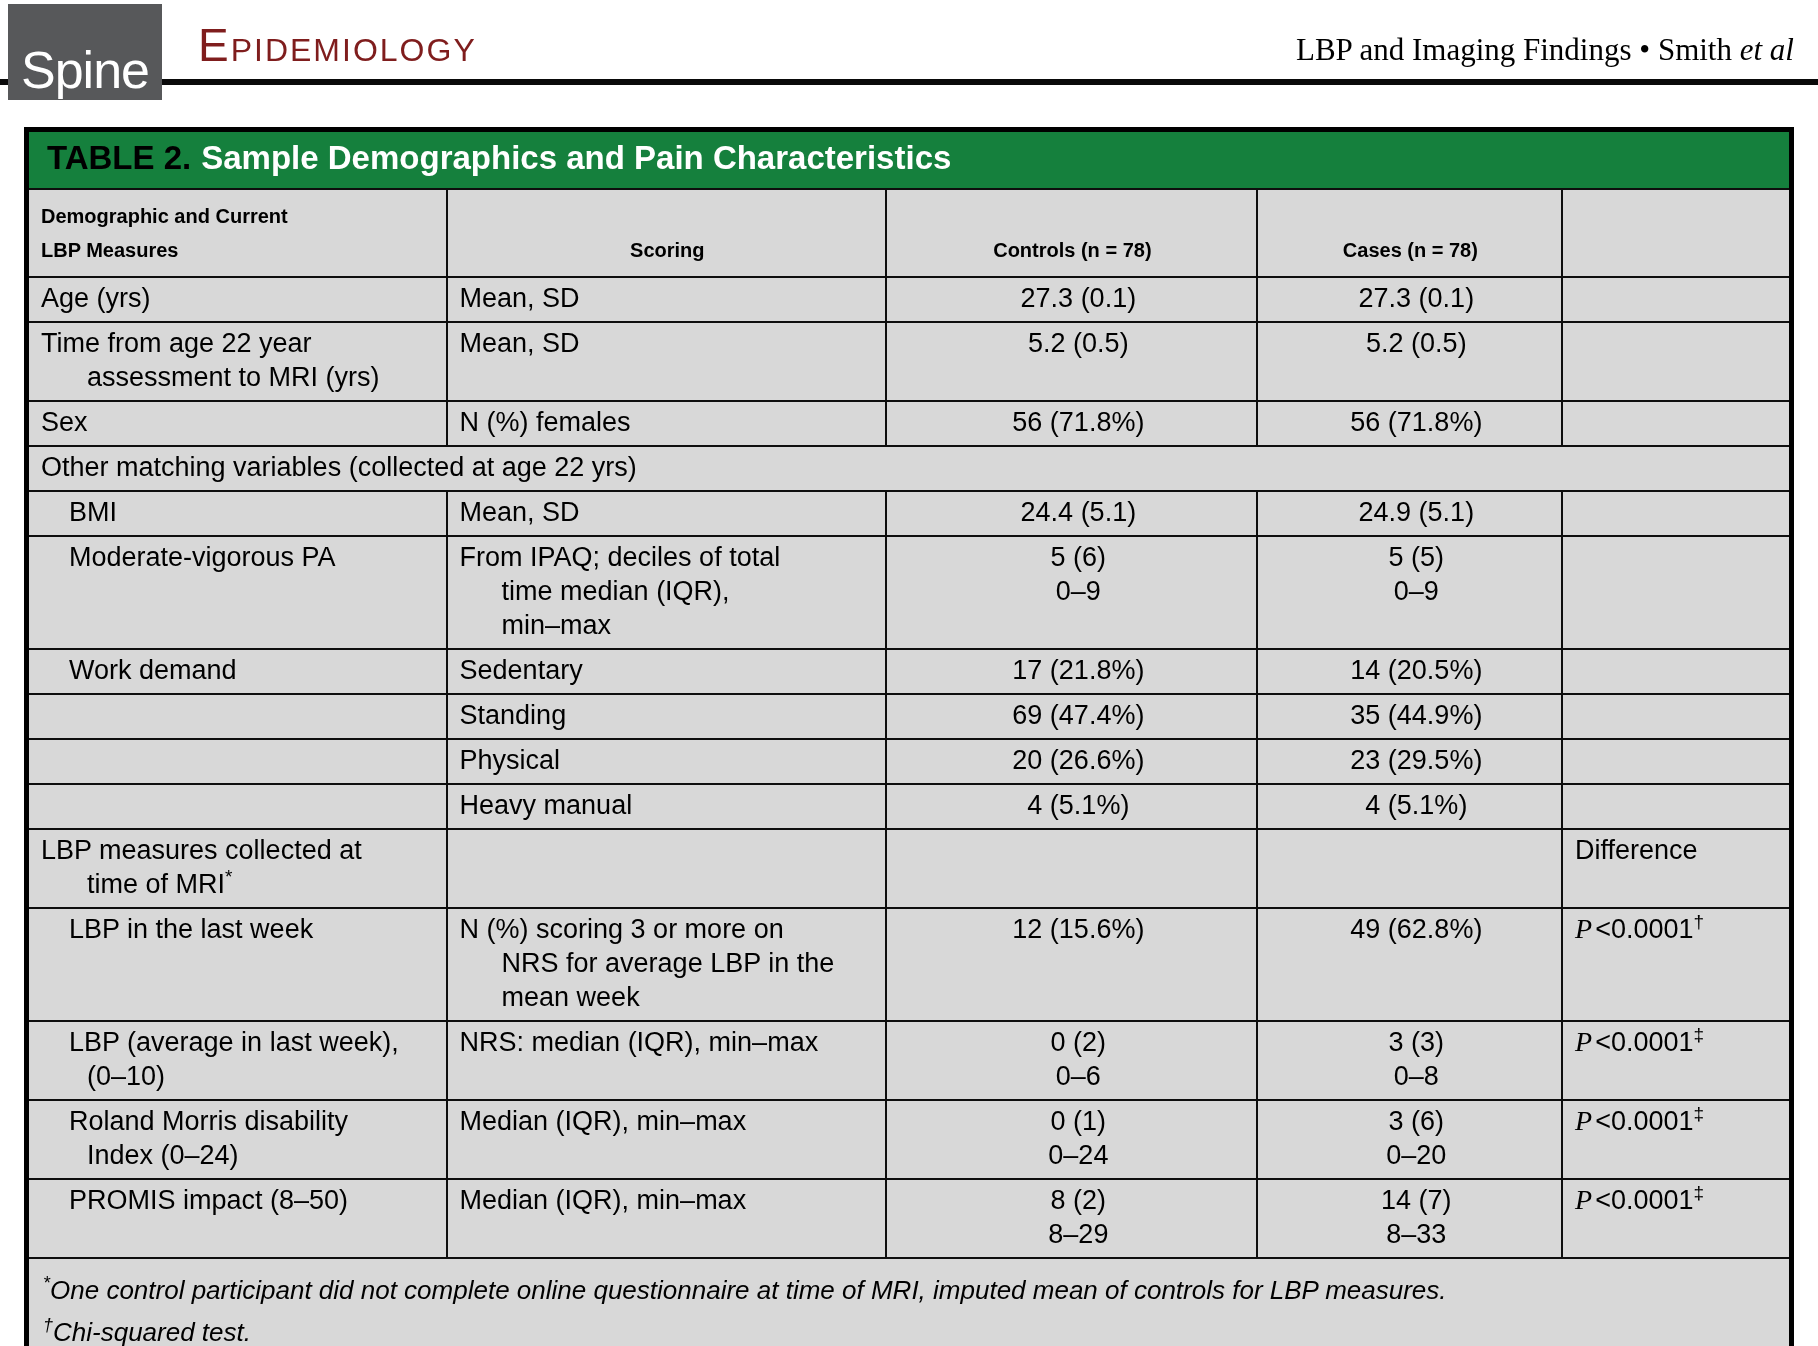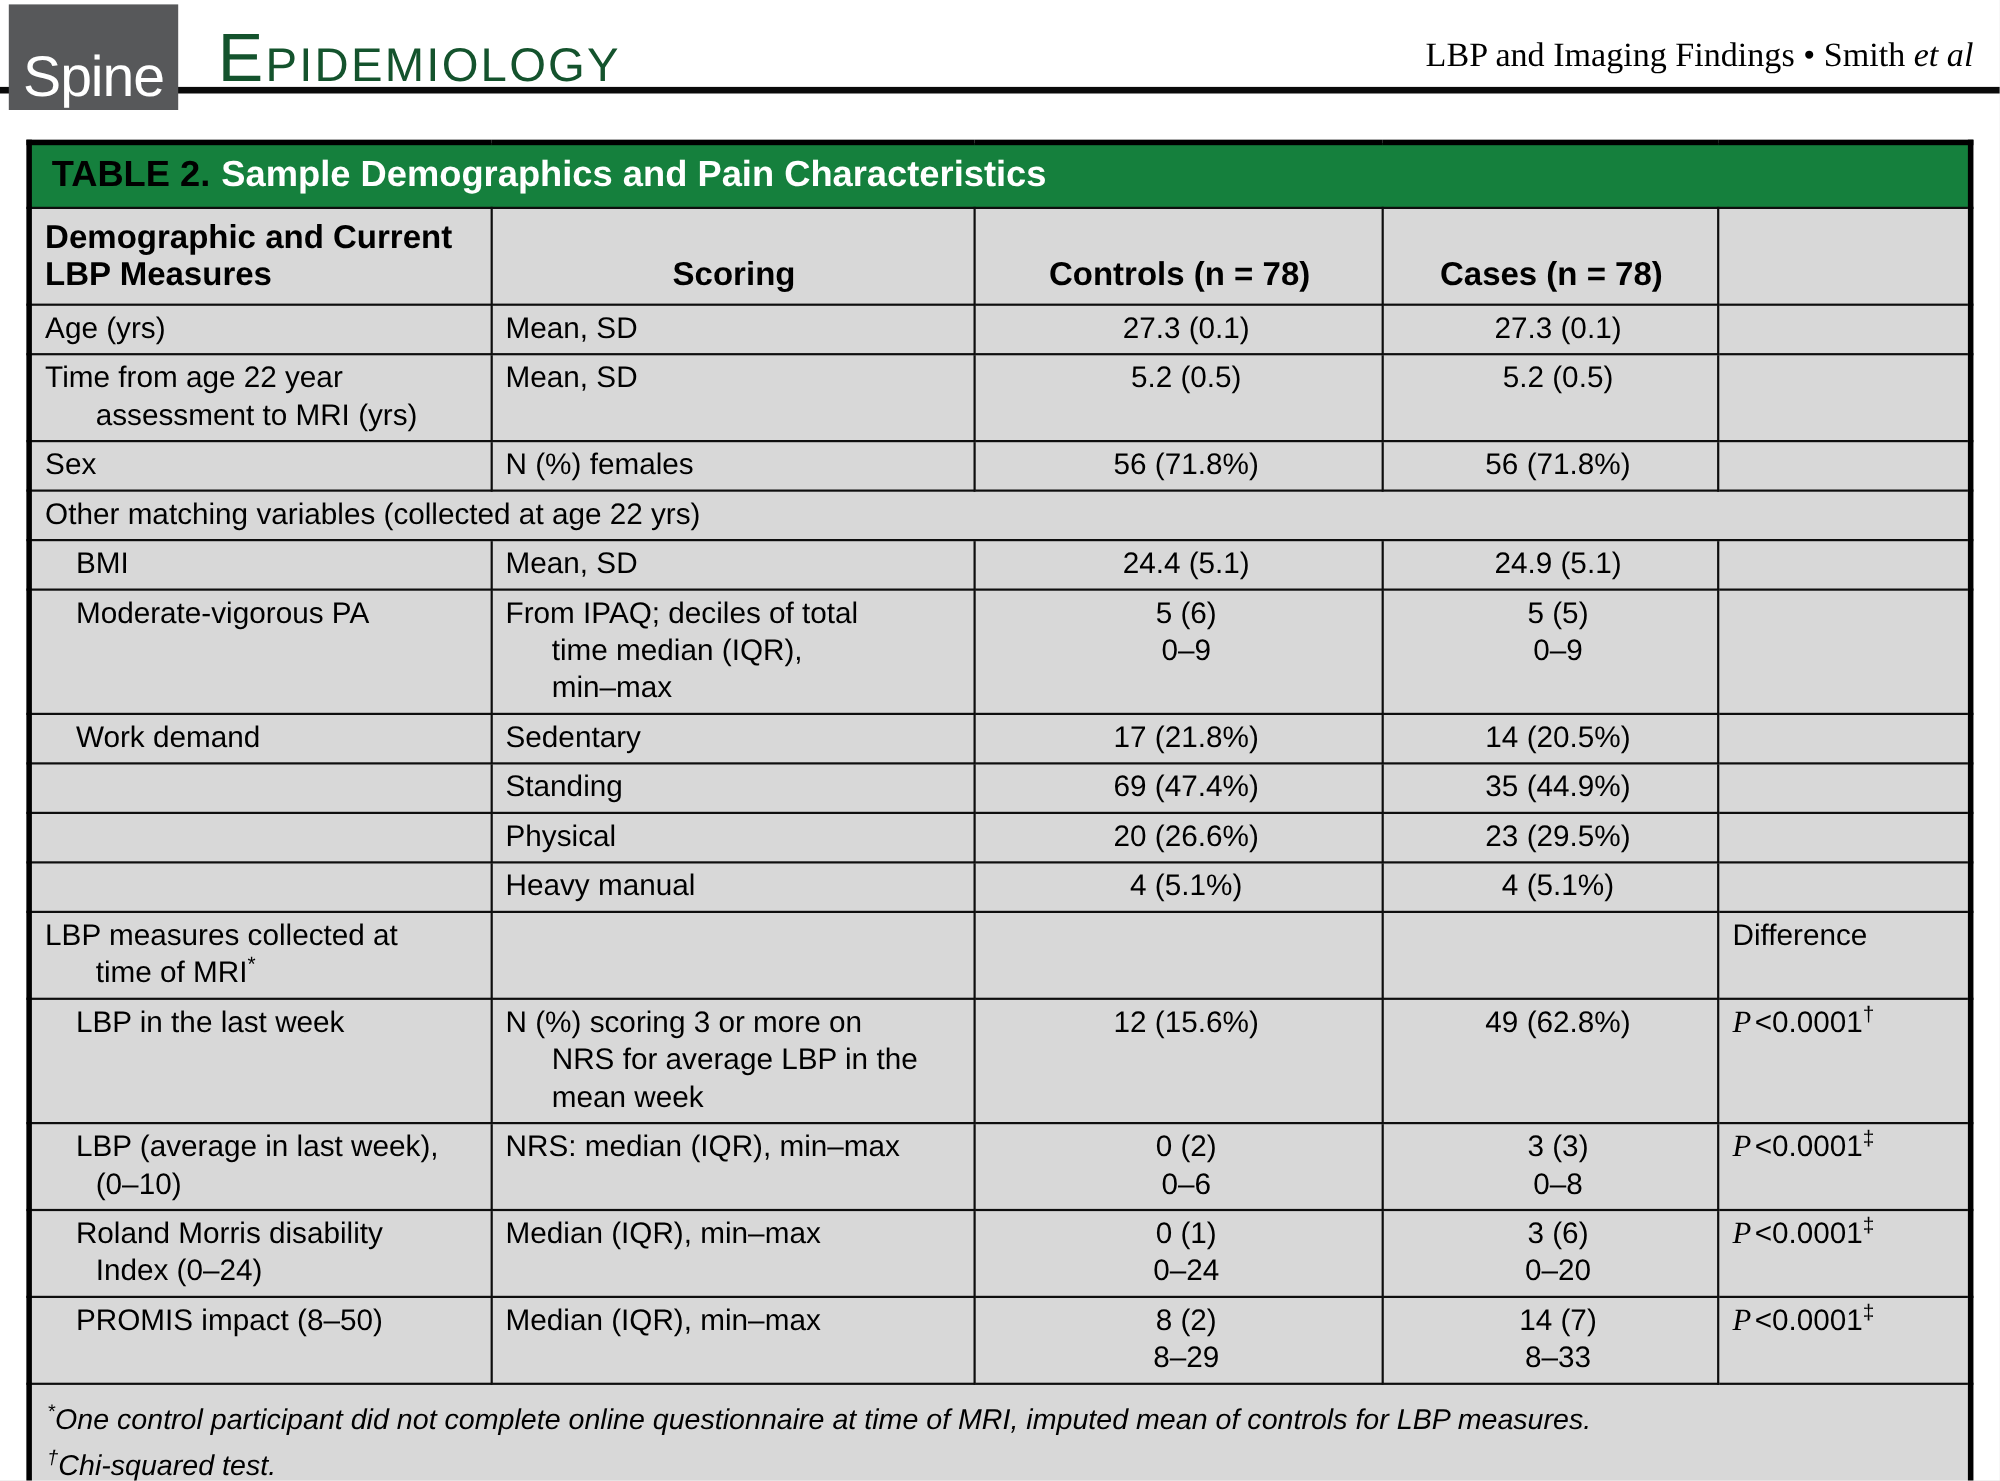--- a/index.html
+++ b/index.html
@@ -11,21 +11,21 @@
   
   .page-header{position:absolute;top:0;left:0;width:1818px;height:86px;}
   .header-rule{position:absolute;top:79px;left:0;width:1818px;height:6px;background:#0a0a0a;}
   .logo-box{
     position:absolute;top:4px;left:8px;width:154px;height:96px;background:#57585a;
     display:flex;align-items:flex-end;justify-content:center;z-index:2;
   }
   .logo-text{color:#ffffff;font-size:52px;line-height:1.0;padding-bottom:4px;letter-spacing:-1px;}
   .section-title{
     position:absolute;left:198px;top:20px;font-variant:small-caps;
-    font-size:62px;color:#14532d;letter-spacing:2px;line-height:1.1;
+    font-size:46px;color:#7f1d1d;letter-spacing:2px;line-height:1.1;
   }
   .running-head{
     position:absolute;right:24px;top:32px;font-family:"Liberation Serif",serif;
     font-size:31px;color:#000;white-space:nowrap;
   }
   .running-head .et-al{font-style:italic;}
   
   .table-wrap{position:absolute;left:24px;top:127px;width:1770px;height:1214px;}
   table.tbl{
     border-collapse:collapse;width:100%;height:100%;table-layout:fixed;
@@ -34,21 +34,21 @@
   .tbl td{
     border:2px solid #0e0e0e;vertical-align:top;
     padding:3px 10px 6px 12px;font-size:27px;line-height:34px;
   }
   tr.titlebar td{
     background:#15803d;height:50px;vertical-align:middle;
     padding:2px 10px 4px 18px;
   }
   .title-label{color:#000;font-weight:bold;font-size:33px;letter-spacing:0px;}
   .title-text{color:#ffffff;font-weight:bold;font-size:33px;padding-left:10px;}
-  tr.hdr td{vertical-align:bottom;font-weight:bold;font-size:30px;height:74px;padding-bottom:9px;}
+  tr.hdr td{vertical-align:bottom;font-weight:bold;font-size:20px;height:74px;padding-bottom:9px;}
   td.c{text-align:center;}
   .ln{display:block;}
   .ind{padding-left:28px;}          
   .cont{padding-left:46px;}         
   .cont-sc{padding-left:42px;}      
   td.val{text-align:center;padding-left:20px;padding-right:6px;}
   td.diff{text-align:left;}
   .pit{font-style:italic;font-family:"Liberation Serif",serif;font-size:28px;}
   .pval{padding-left:3px;}
   sup{font-size:19px;line-height:0;}

